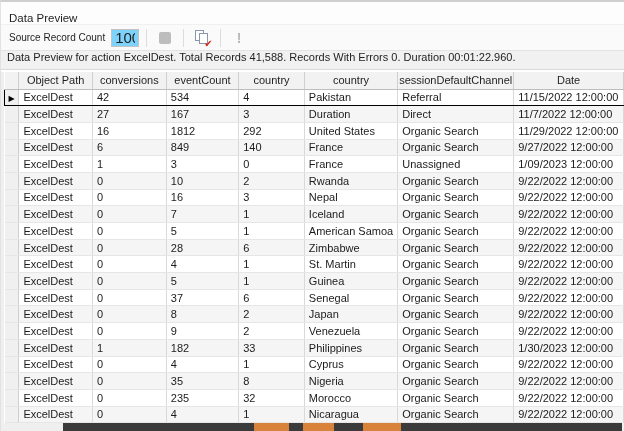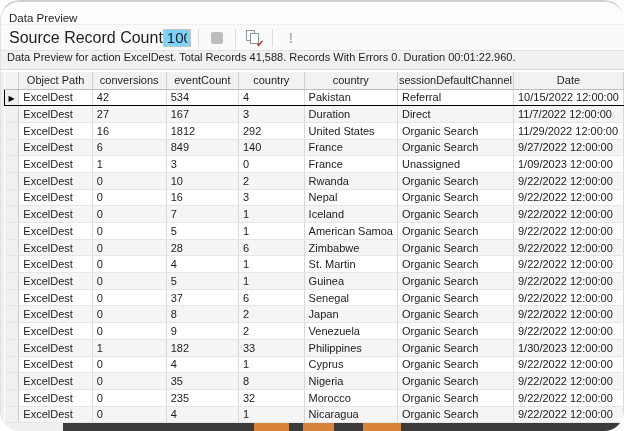--- a/index.html
+++ b/index.html
@@ -1,28 +1,28 @@
 <!DOCTYPE html>
 <html style="--dark: #3b3b3b; --accent: #d9823a;"><head>
 <meta charset="utf-8">
 <style>
   * { margin:0; padding:0; box-sizing:border-box; }
   html,body { width:624px; height:431px; overflow:hidden; background:#fff;
               font-family:"Liberation Sans","DejaVu Sans",sans-serif; }
   .window { position:relative; width:624px; height:431px; background:#fff;
-            border-top:2px solid #cfcfcf; border-left:1px solid #e2e2e2; overflow:hidden;border-radius:20px; }
+            border-top:2px solid #cfcfcf; border-left:1px solid #e2e2e2; overflow:hidden; }
 
   
   .titlebar { height:22px; padding:6px 0 0 8px; background:#fdfdfd; }
   .titlebar .title { font-size:11.5px; color:#1f1f1f; }
 
   
   .toolbar { height:26px; display:flex; align-items:center; padding-left:8px;
              background:#fafafa; border-top:1px solid #f0f0f0; }
-  .toolbar .lbl { font-size:16px; color:#1f1f1f; white-space:nowrap; }
+  .toolbar .lbl { font-size:10px; color:#1f1f1f; margin-right:6px; white-space:nowrap; }
   .toolbar input { width:28px; height:18px; border:1px solid #c3c3c3; font-size:15px;
                    padding:0 3px; font-family:inherit; color:#1f1f1f; background:#7dd3fc; }
   .tb-sep { width:1px; height:18px; background:#dcdcdc; margin:0 7px; }
   .tb-btn { width:22px; height:20px; display:flex; align-items:center; justify-content:center; }
   .stop-sq { width:12px; height:12px; background:#bdbdbd; border-radius:2px; }
   .copy-ic { position:relative; width:15px; height:15px; }
   .copy-ic .sheet { position:absolute; width:9px; height:11px; background:#fff; border:1px solid #8a97a8; }
   .copy-ic .back { left:0; top:0; }
   .copy-ic .front { left:4px; top:3px; }
   .copy-ic .chk { position:absolute; right:-3px; bottom:-4px; color:#cf2a1b; font-size:10px; font-weight:bold; }
@@ -118,21 +118,21 @@
       </thead>
       <tbody>
           <tr class="selected">
             <td class="sel"><span class="arrow">▶</span></td>
             <td>ExcelDest</td>
             <td>42</td>
             <td>534</td>
             <td>4</td>
             <td>Pakistan</td>
             <td>Referral</td>
-            <td>10/15/2022 12:00:00</td>
+            <td>11/15/2022 12:00:00</td>
           </tr>
           <tr>
             <td class="sel"></td>
             <td>ExcelDest</td>
             <td>27</td>
             <td>167</td>
             <td>3</td>
             <td>Duration</td>
             <td>Direct</td>
             <td>11/7/2022 12:00:00</td>

